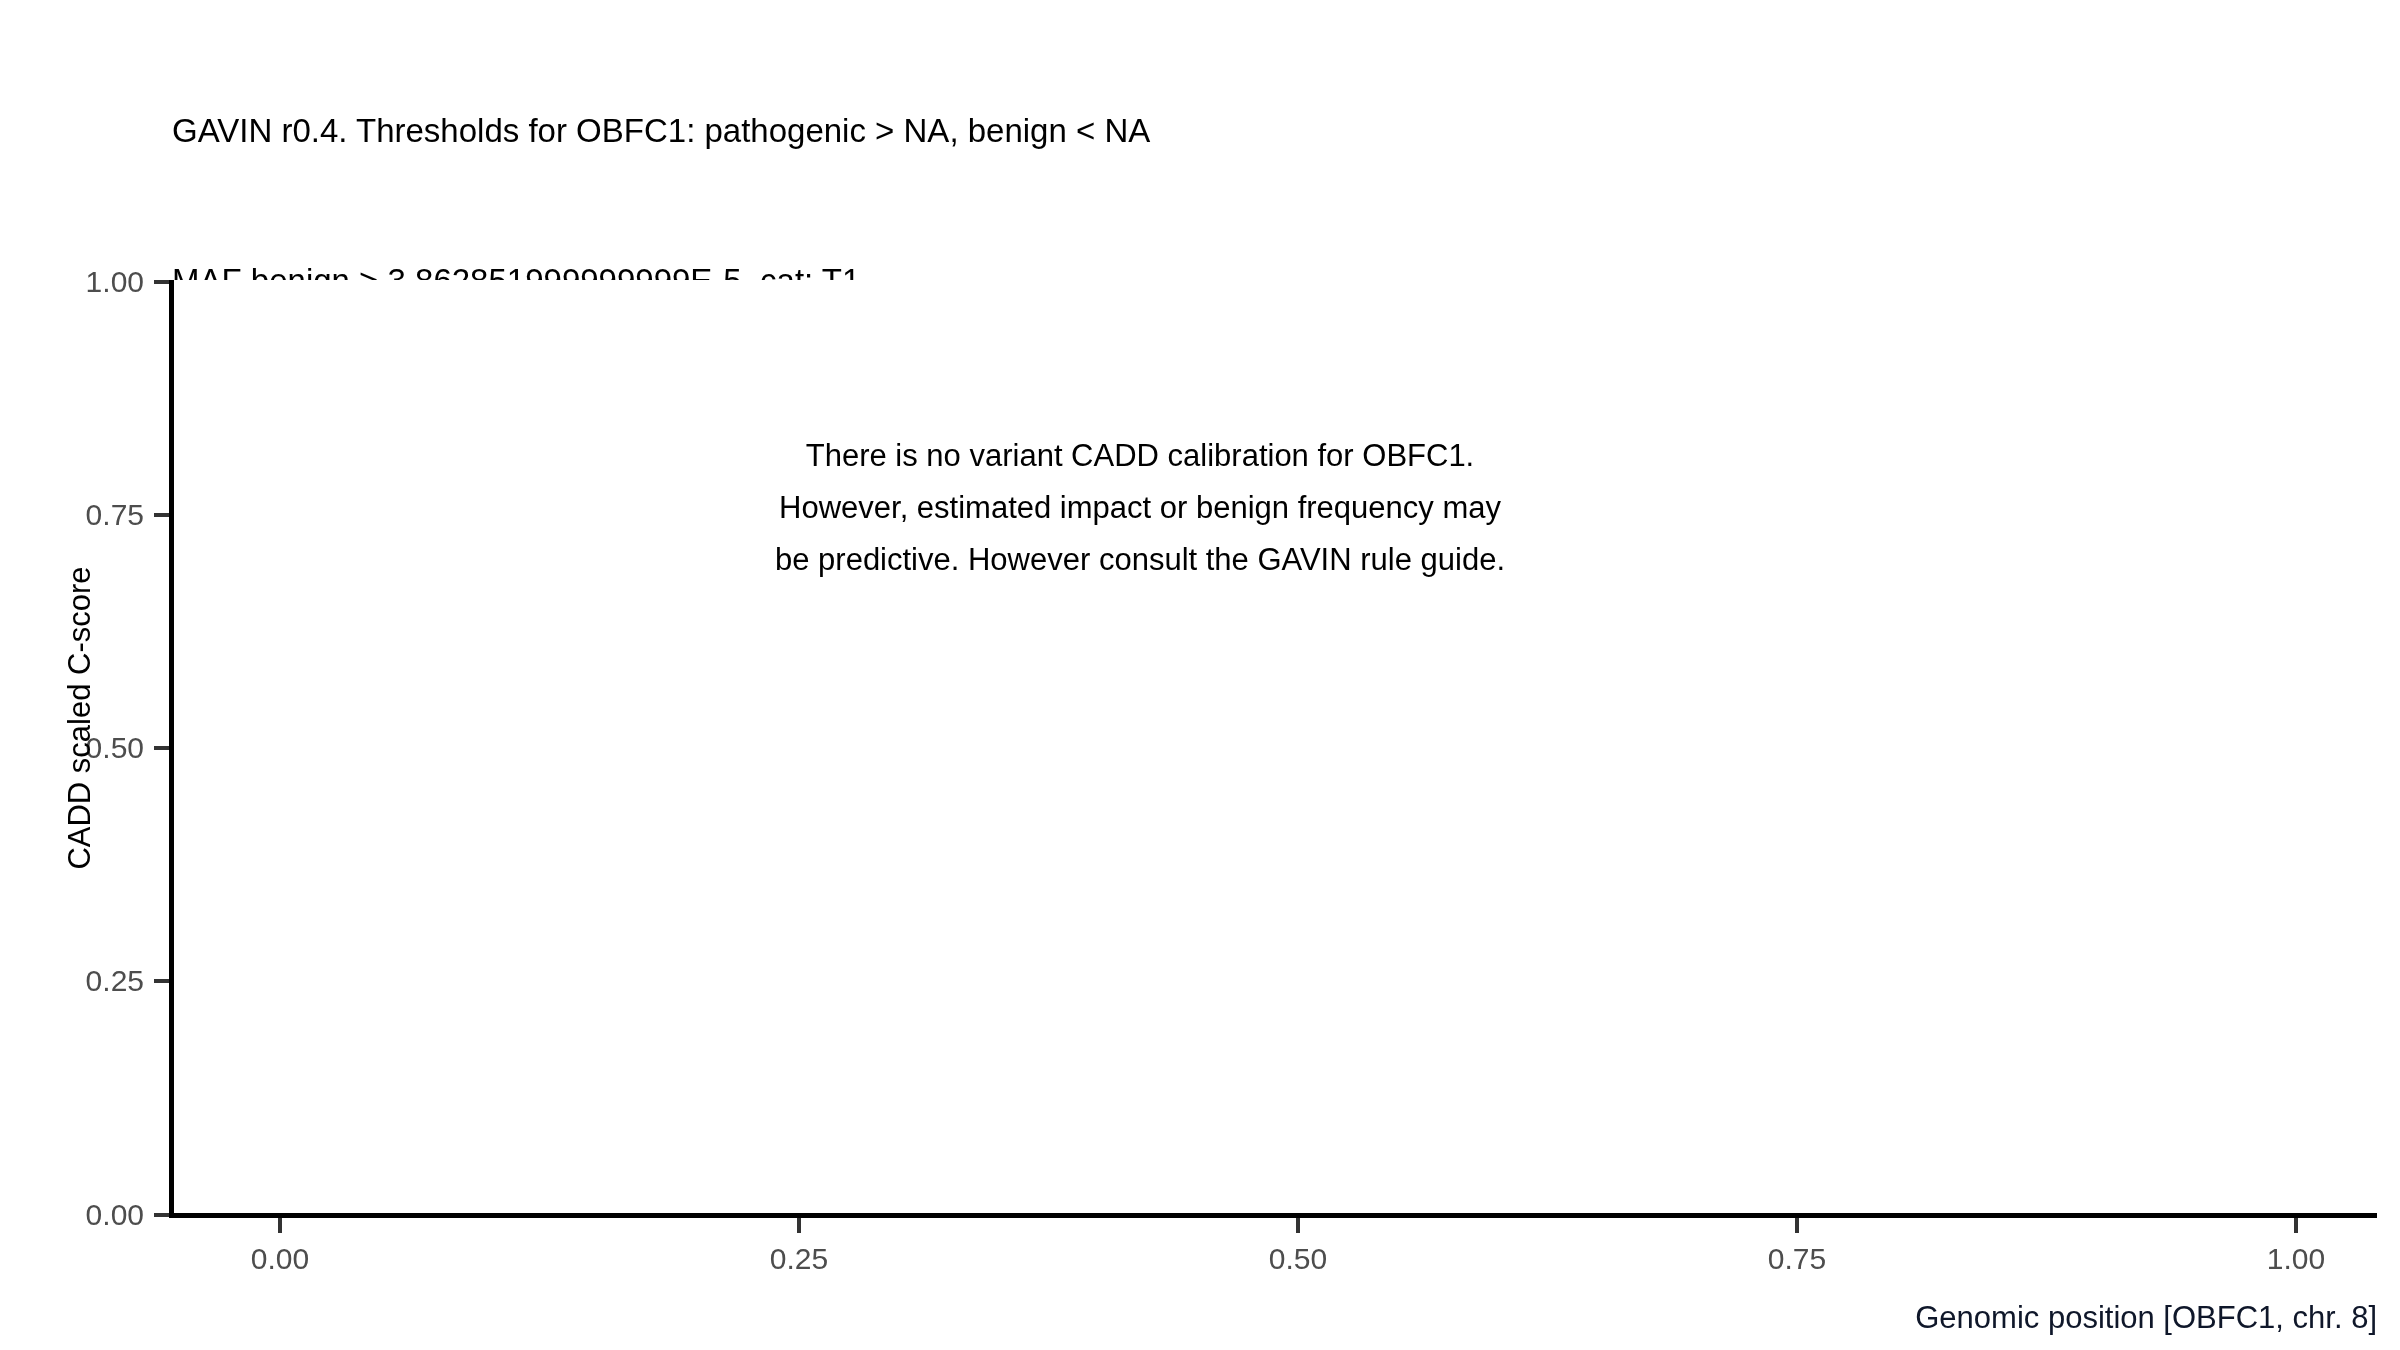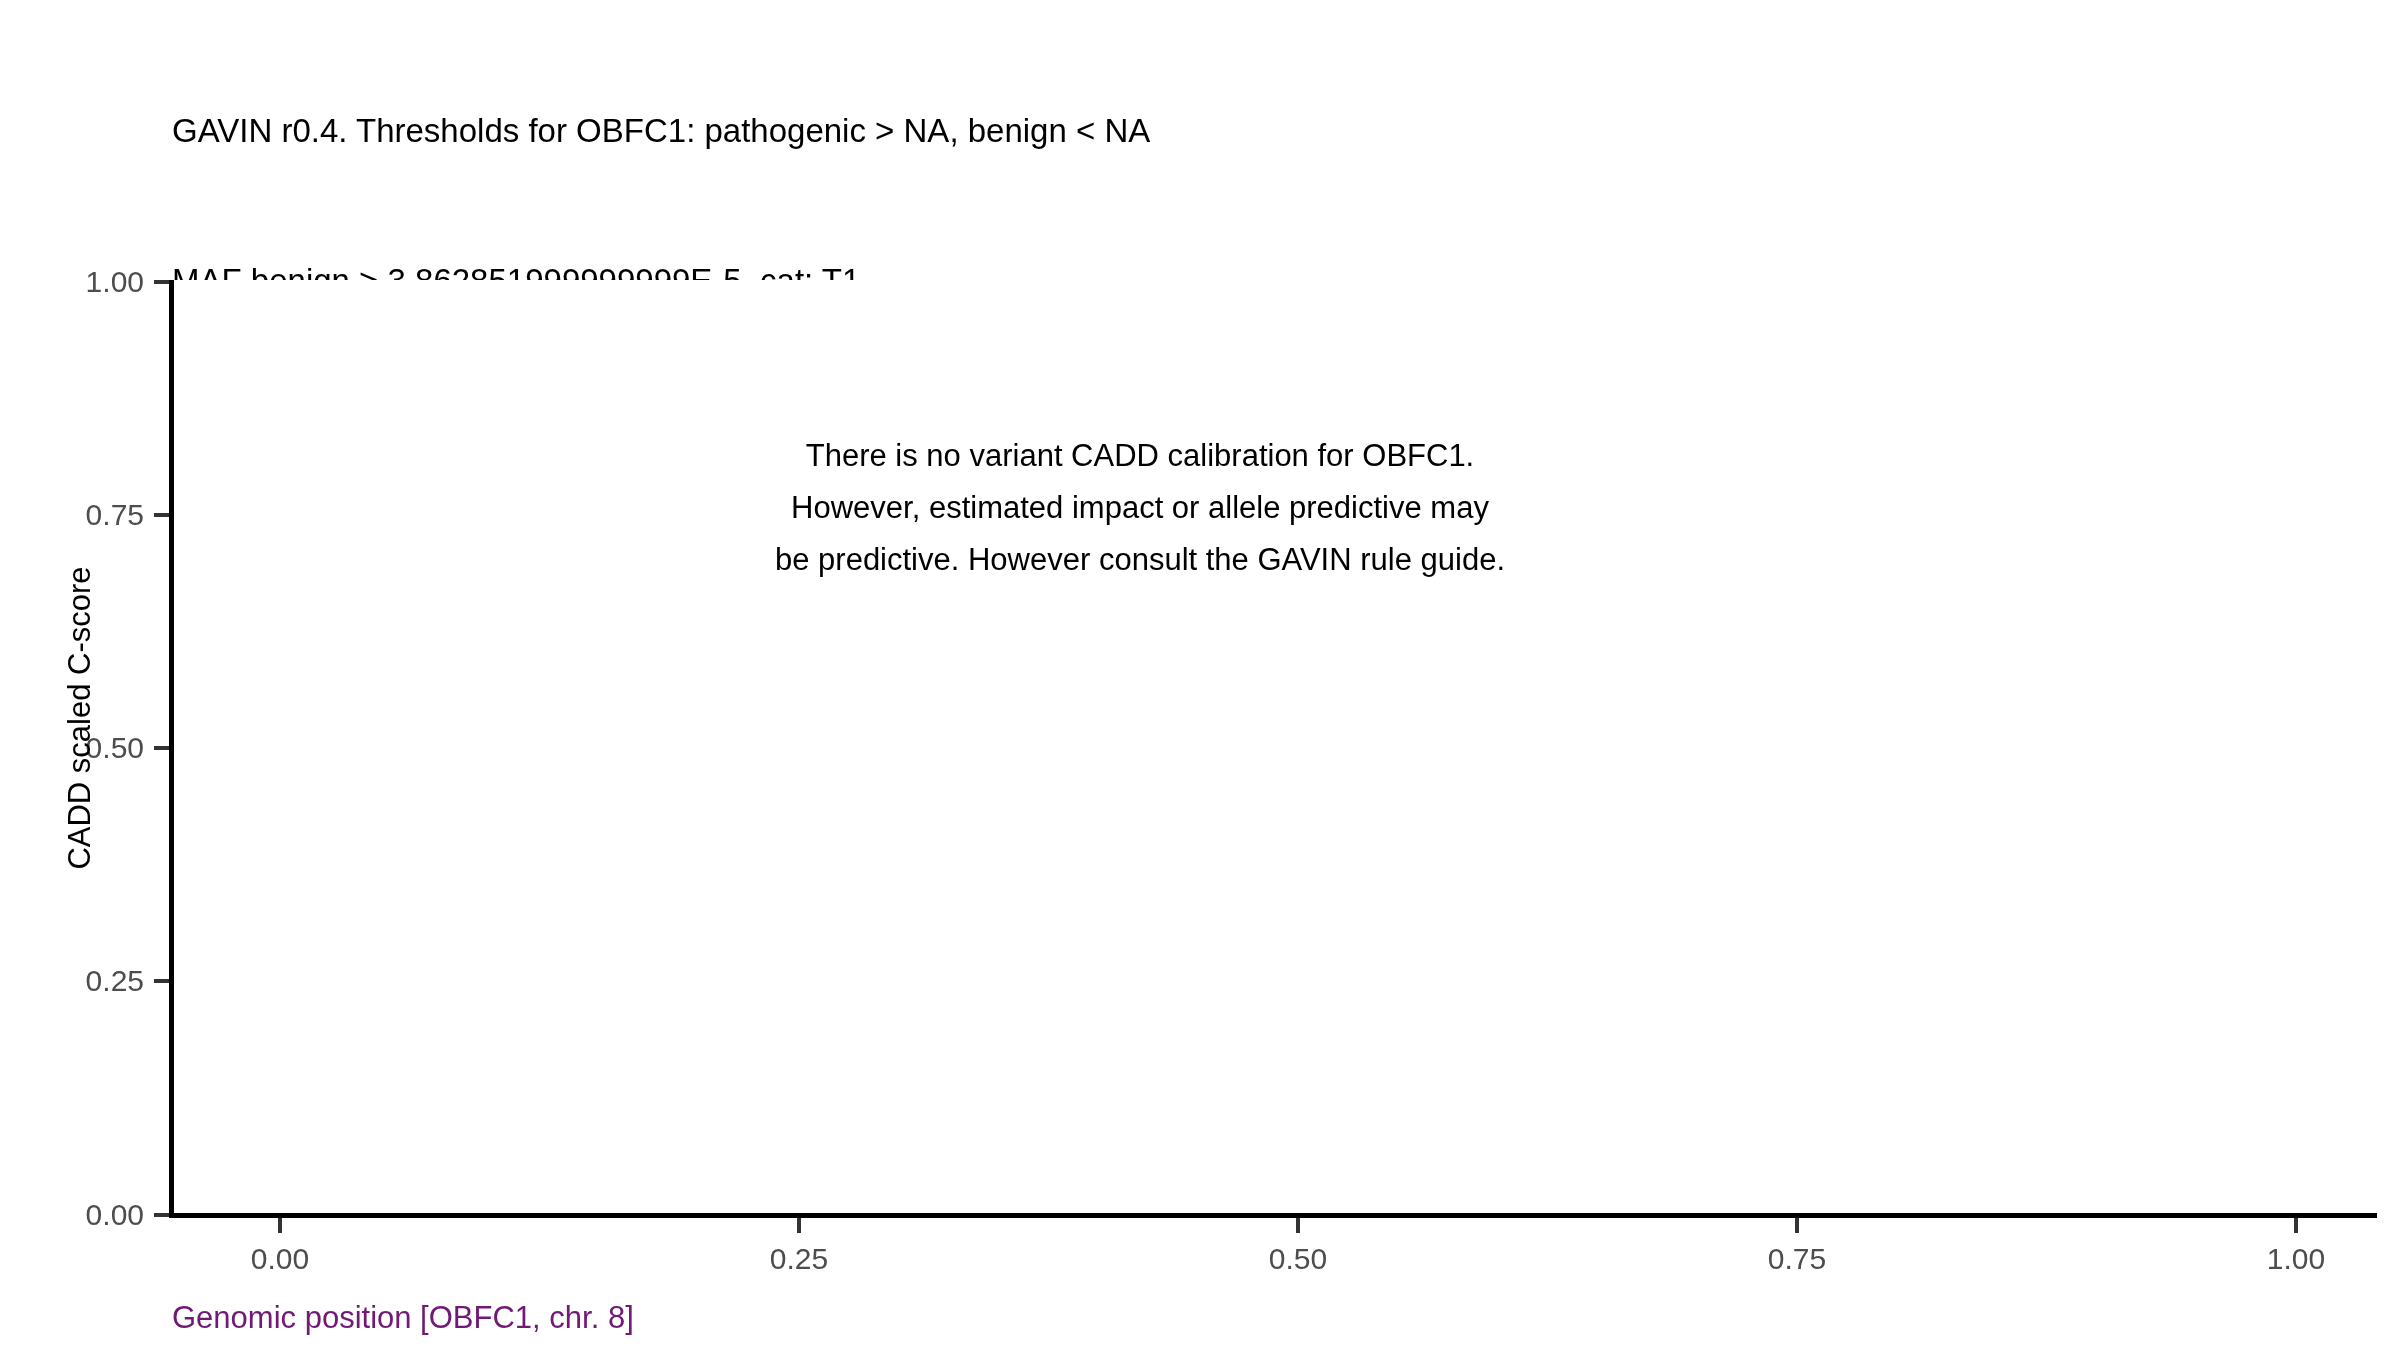--- a/index.html
+++ b/index.html
@@ -51,23 +51,23 @@
     transform: rotate(-90deg);
     transform-origin: 50% 50%;
   }
 
   
   .x-axis-title {
     position: absolute;
     left: 172px;
     top: 1300px;
     width: 2205px;
-    text-align: left;
+    text-align: right;
     font-size: 31px;
-    color: #701a75;
+    color: #0f172a;
   }
 
   
   .panel {
     position: absolute;
     left: 172px;
     top: 280px;
     width: 2205px;
     height: 935px;
     background: #ffffff;
@@ -180,17 +180,17 @@
   <div class="ticklabel-x" style="left:799px;">0.25</div>
   <div class="ticklabel-x" style="left:1298px;">0.50</div>
   <div class="ticklabel-x" style="left:1797px;">0.75</div>
   <div class="ticklabel-x" style="left:2296px;">1.00</div>
 
   <div class="y-axis-title">CADD scaled C-score</div>
   <div class="x-axis-title">Genomic position [OBFC1, chr. 8]</div>
 
   <div class="center-note">
     <span class="note-line">There is no variant CADD calibration for OBFC1.</span>
-    <span class="note-line">However, estimated impact or allele predictive may</span>
+    <span class="note-line">However, estimated impact or benign frequency may</span>
     <span class="note-line">be predictive. However consult the GAVIN rule guide.</span>
   </div>
 
 </div>
 
 </body></html>

